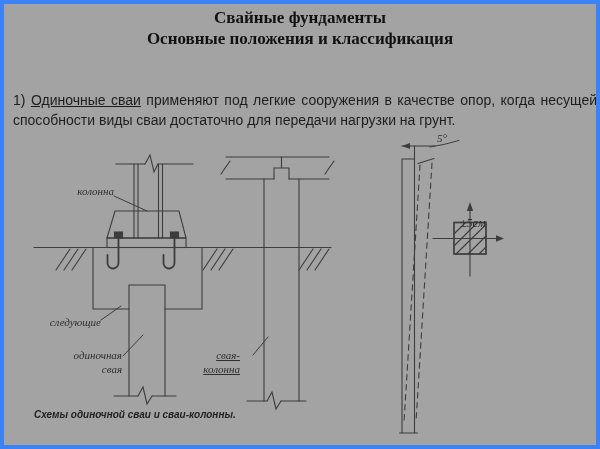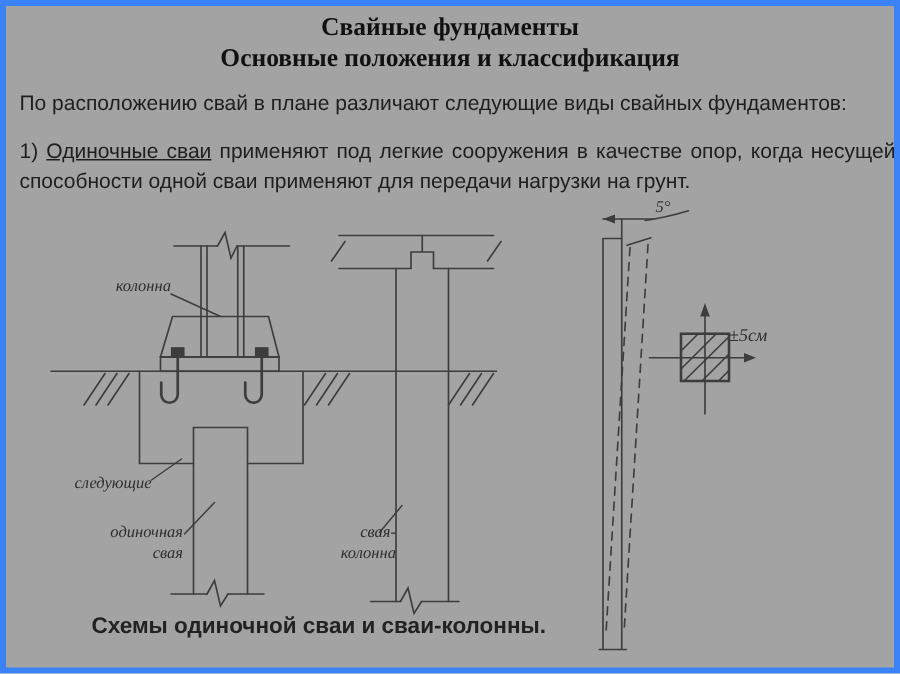--- a/index.html
+++ b/index.html
@@ -23,41 +23,40 @@
   .u{text-decoration:underline;}
   svg.diagram{position:absolute;left:0;top:128px;}
   .fig-label{
     position:absolute;font-family:"Liberation Serif",serif;font-style:italic;
     font-size:11px;line-height:13.5px;color:#2e2e2e;white-space:pre-line;
   }
   .ra{text-align:right;}
   #lbl-column{left:30px;top:181px;width:80px;}
   #lbl-grillage{left:25px;top:312px;width:72px;}
   #lbl-single-pile{left:35px;top:345px;width:83px;}
-  #lbl-pile-column{left:176px;top:345px;width:84px;}
+  #lbl-pile-column{left:152px;top:345px;width:84px;text-decoration:underline;}
   #lbl-angle{left:433px;top:128px;width:30px;font-size:11px;}
-  #lbl-offset{left:482px;top:213px;width:40px;font-size:12px;}
+  #lbl-offset{left:456px;top:213px;width:40px;font-size:12px;}
   #caption{
-    position:absolute;left:30px;top:405px;width:330px;text-align:right;
-    font-weight:bold;font-size:15px;color:#222;
+    position:absolute;left:30px;top:405px;width:330px;text-align:left;
+    font-style:italic;font-weight:bold;font-size:10px;color:#222;
   }
 </style>
 </head>
 <body>
 
 <div class="slide">
 
   <div class="title-line" id="title1">Свайные фундаменты</div>
   <div class="title-line" id="title2">Основные положения и классификация</div>
 
-  <div class="para" id="intro">По расположению свай в плане различают следующие виды свайных фундаментов:</div>
 
   <div class="para" id="item1">
     <div class="justify"><span>1)</span> <span class="u">Одиночные сваи</span> <span>применяют под легкие сооружения в качестве опор, когда несущей</span></div>
-    <div>способности одной сваи применяют для передачи нагрузки на грунт.</div>
+    <div>способности виды сваи достаточно для передачи нагрузки на грунт.</div>
   </div>
 
   <svg class="diagram" width="600" height="310" viewBox="0 128 600 310" fill="none" stroke="#3d3d3d" stroke-width="1.1" stroke-linecap="round">
 
     <g>
       <path d="M30,243.5 H327"></path>
       <path d="M52,266 L66,245 M60,266 L74,245 M68,266 L82,245"></path>
       <path d="M199,266 L213,245 M207,266 L221,245 M215,266 L229,245"></path>
       <path d="M295,266 L309,245 M303,266 L317,245 M311,266 L325,245"></path>
     </g>

